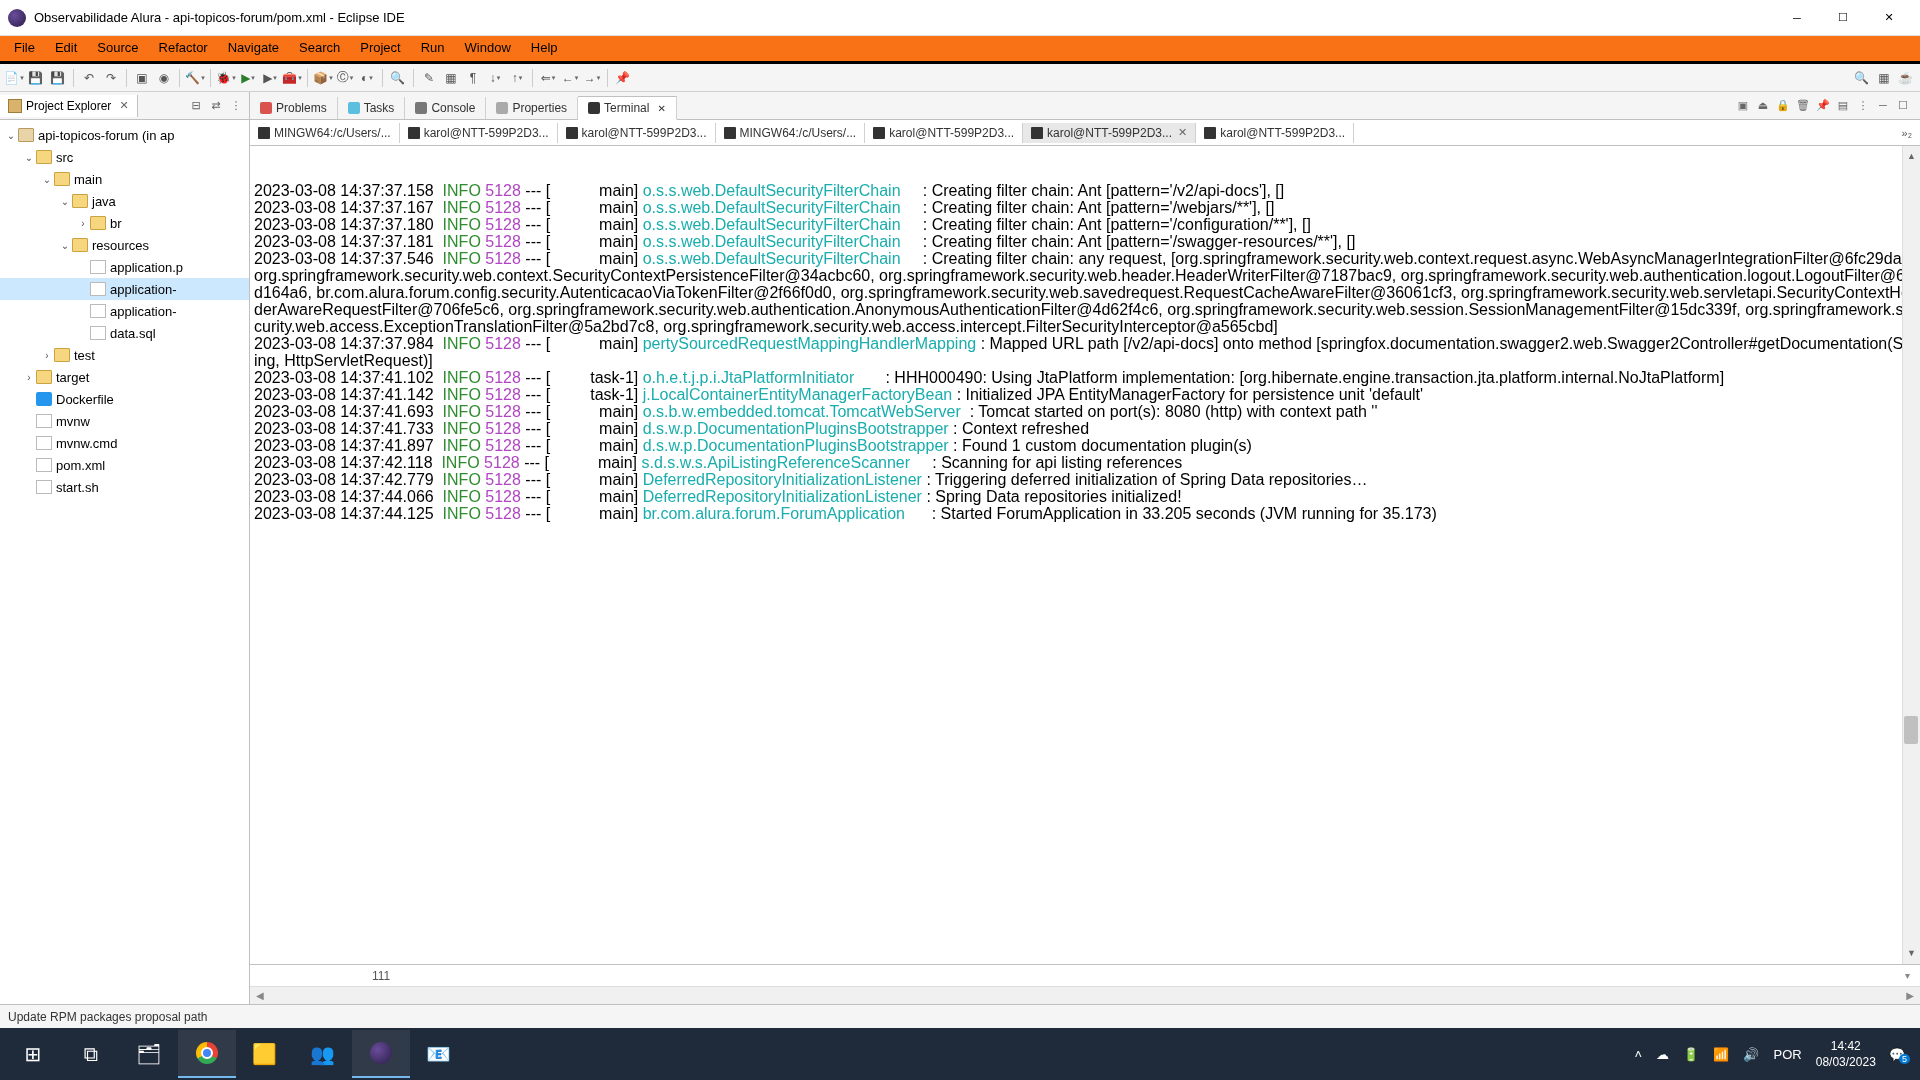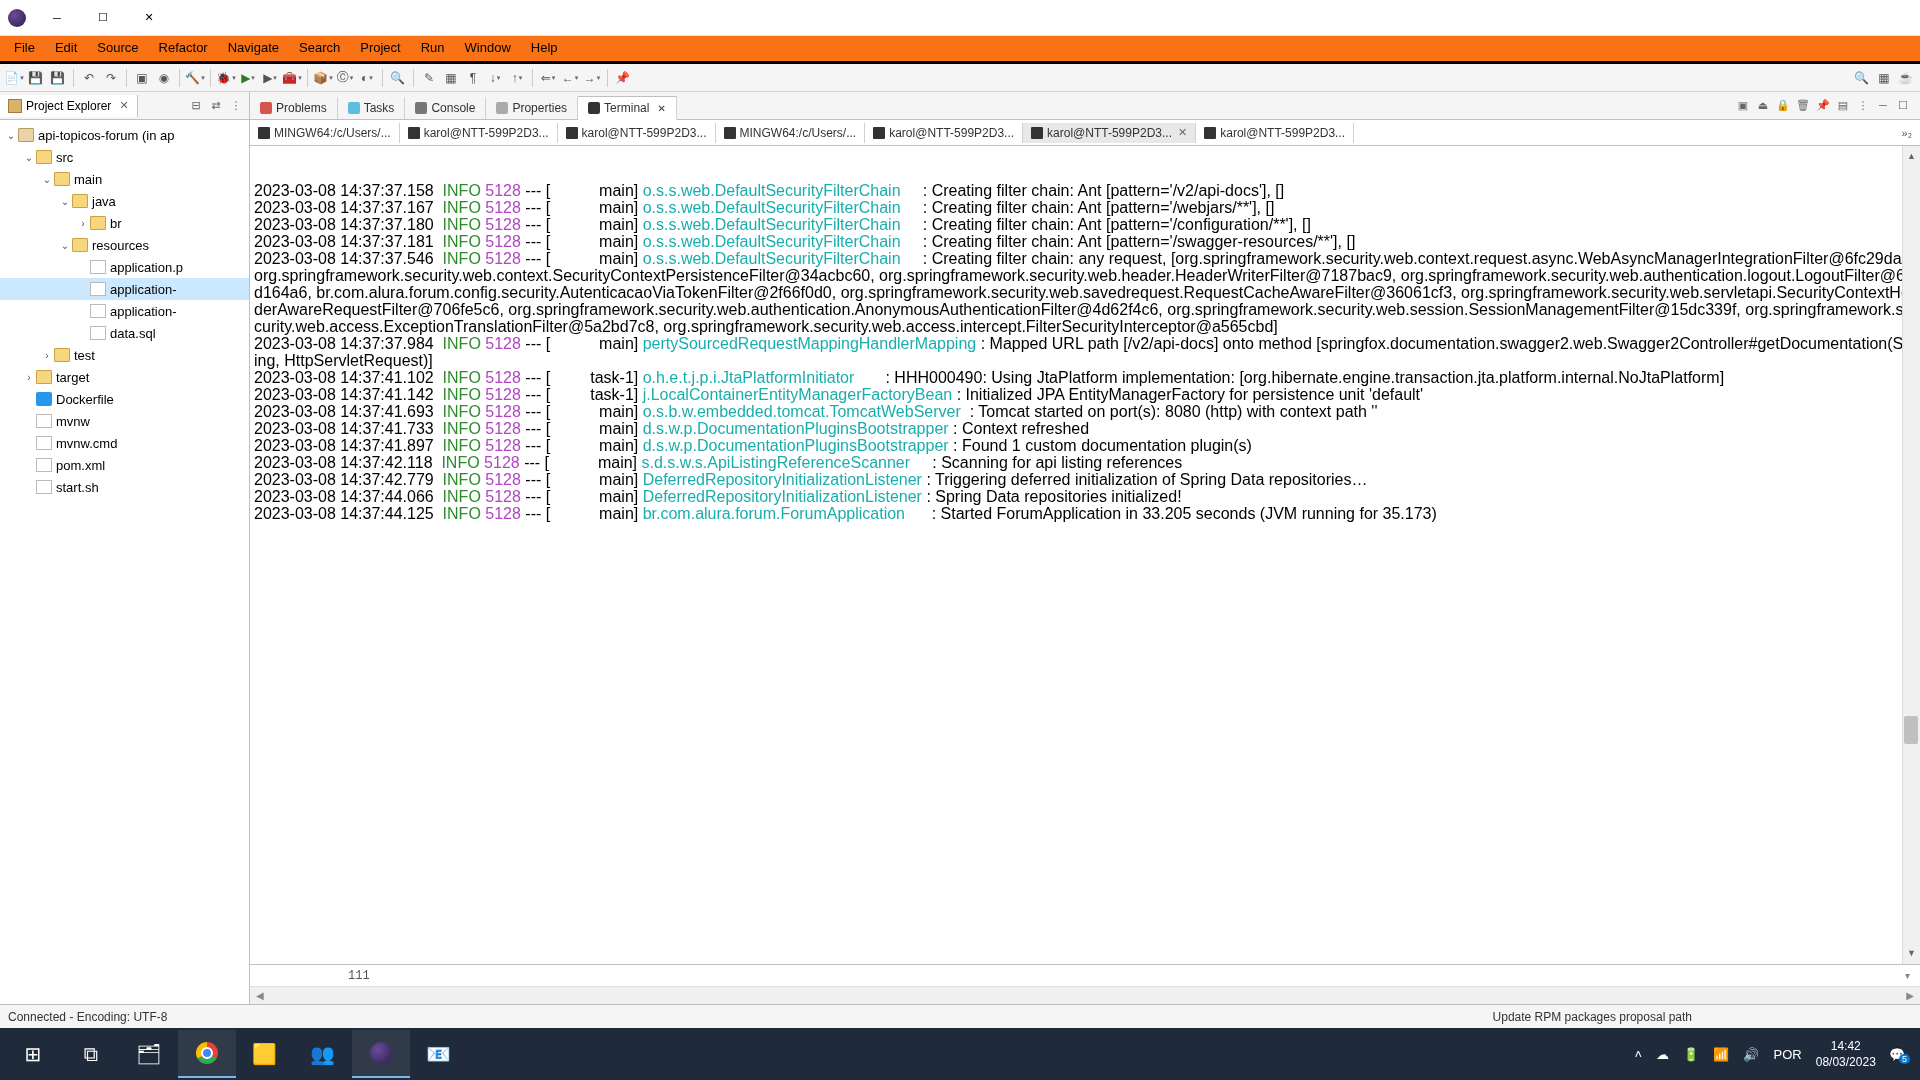--- a/index.html
+++ b/index.html
@@ -67,21 +67,21 @@
 .l-info { color: #2e8b2e; font-weight: 500; }
 .l-pid { color: #b146c2; }
 .l-sep { color: #000; }
 .l-cls { color: #1aadad; }
 .l-msg { color: #000; }
 .scroll-v { position: absolute; right: 0; top: 0; bottom: 0; width: 18px; background: #f0f0f0; border-left: 1px solid #ddd; }
 .scroll-thumb { position: absolute; right: 2px; width: 14px; background: #c0c0c0; border-radius: 2px; }
 
 
 .info-row { height: 22px; border-top: 1px solid #c0c0c0; display: flex; align-items: center; font-size: 12px; color: #555; padding: 0 10px; }
-.info-num { margin-left: 88px; font-family: Liberation Mono, monospace; }
+.info-num { margin-left: 112px; }
 .hscroll { height: 18px; border-top: 1px solid #ddd; background: #f0f0f0; display: flex; align-items: center; justify-content: space-between; padding: 0 6px; font-size: 10px; color: #888; }
 
 
 .statusbar { height: 24px; background: #f5f5f5; border-top: 1px solid #c0c0c0; display: flex; align-items: center; font-size: 12px; color: #333; padding: 0 8px; }
 .statusbar .left { flex: 1; }
 .statusbar .right { }
 
 
 .taskbar { height: 52px; background: #1f2a3a; display: flex; align-items: center; padding: 0 4px; }
 .tb-btn { width: 58px; height: 48px; display: flex; align-items: center; justify-content: center; color: #fff; font-size: 20px; }
@@ -93,20 +93,21 @@
 
 .right-toolbar-icons { margin-left: auto; display: flex; gap: 2px; padding-right: 4px; }
 .mini-ico { width: 18px; height: 18px; font-size: 11px; color: #666; display: inline-flex; align-items: center; justify-content: center; }
 
 </style>
 </head>
 <body>
 
 <div class="titlebar">
   <span class="eclipse-icon"></span>
+  <span class="title-text">Observabilidade Alura - api-topicos-forum/pom.xml - Eclipse IDE</span>
   <div class="win-ctrls">
     <div class="win-btn">─</div>
     <div class="win-btn">☐</div>
     <div class="win-btn">✕</div>
   </div>
 </div>
 
 <div class="menubar" id="menubar">
     <span class="menu-item">File</span>
     <span class="menu-item">Edit</span>
@@ -344,21 +345,20 @@
       <span style="margin-left:auto;font-size:10px;color:#888">▾</span>
     </div>
     <div class="hscroll">
       <span>◀</span>
       <span>▶</span>
     </div>
   </div>
 </div>
 
 <div class="statusbar">
-  <span class="left">Connected - Encoding: UTF-8</span>
   <span class="right">Update RPM packages proposal path</span>
   <span style="width:220px"></span>
 </div>
 
 <div class="taskbar">
   <div class="tb-btn">⊞</div>
   <div class="tb-btn">⧉</div>
   <div class="tb-btn">🗂</div>
   <div class="tb-btn active">
     <span style="width:22px;height:22px;border-radius:50%;background:conic-gradient(#ea4335 0 120deg,#34a853 120deg 240deg,#fbbc05 240deg 360deg);display:inline-block;position:relative">

